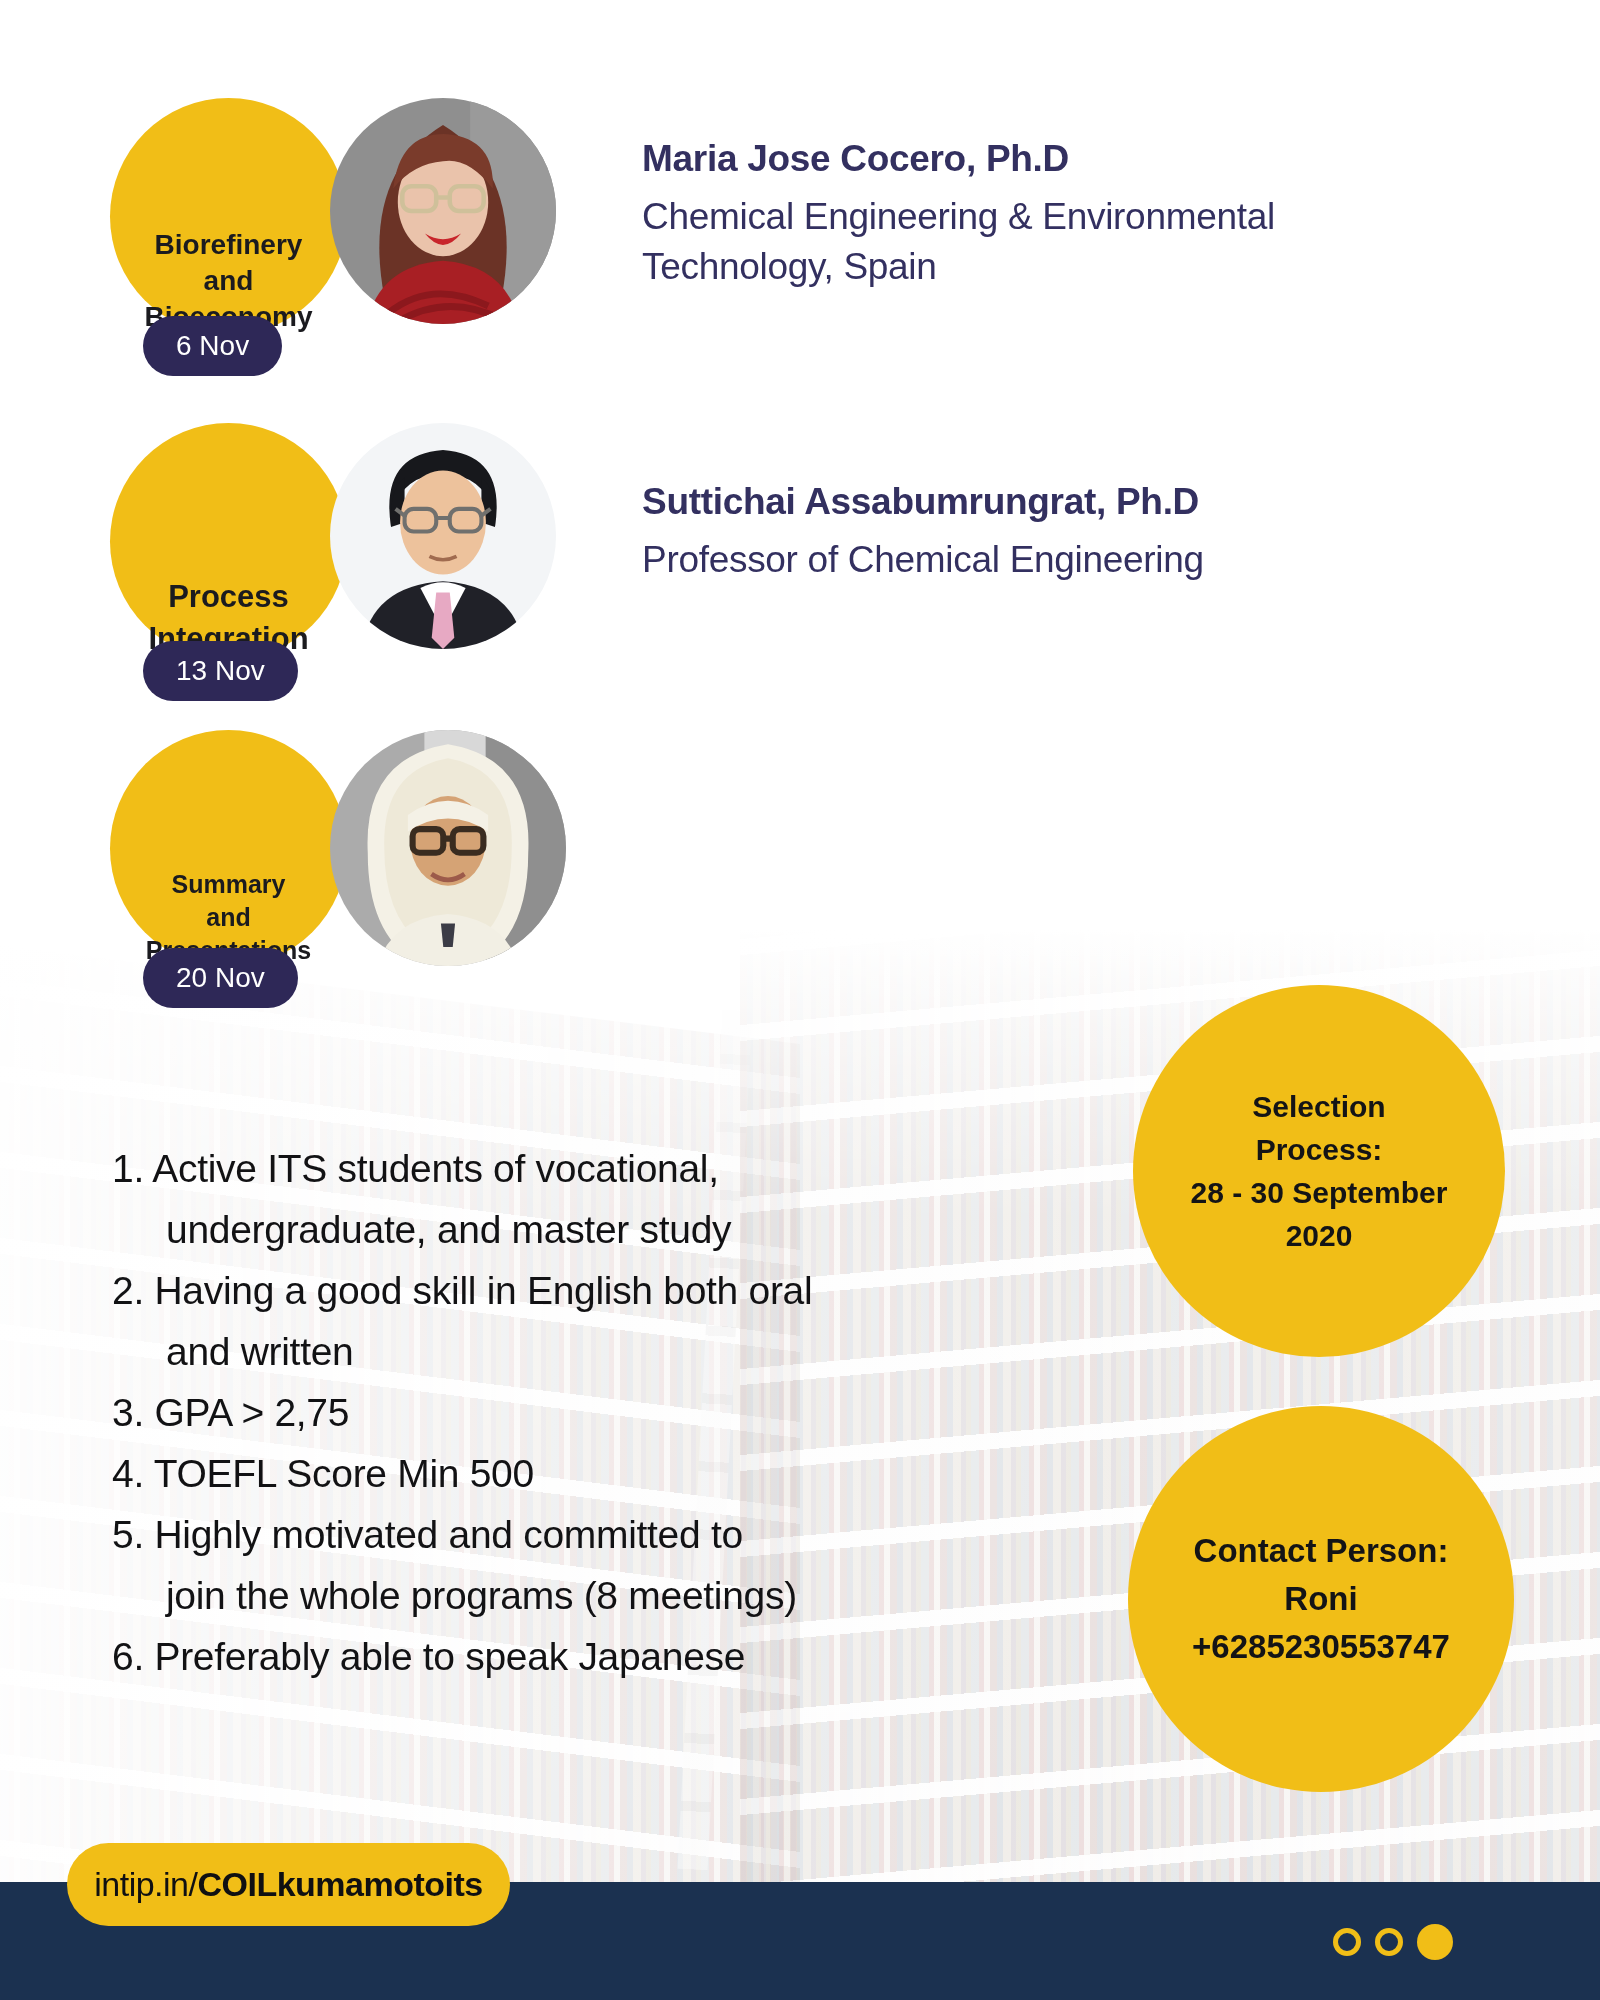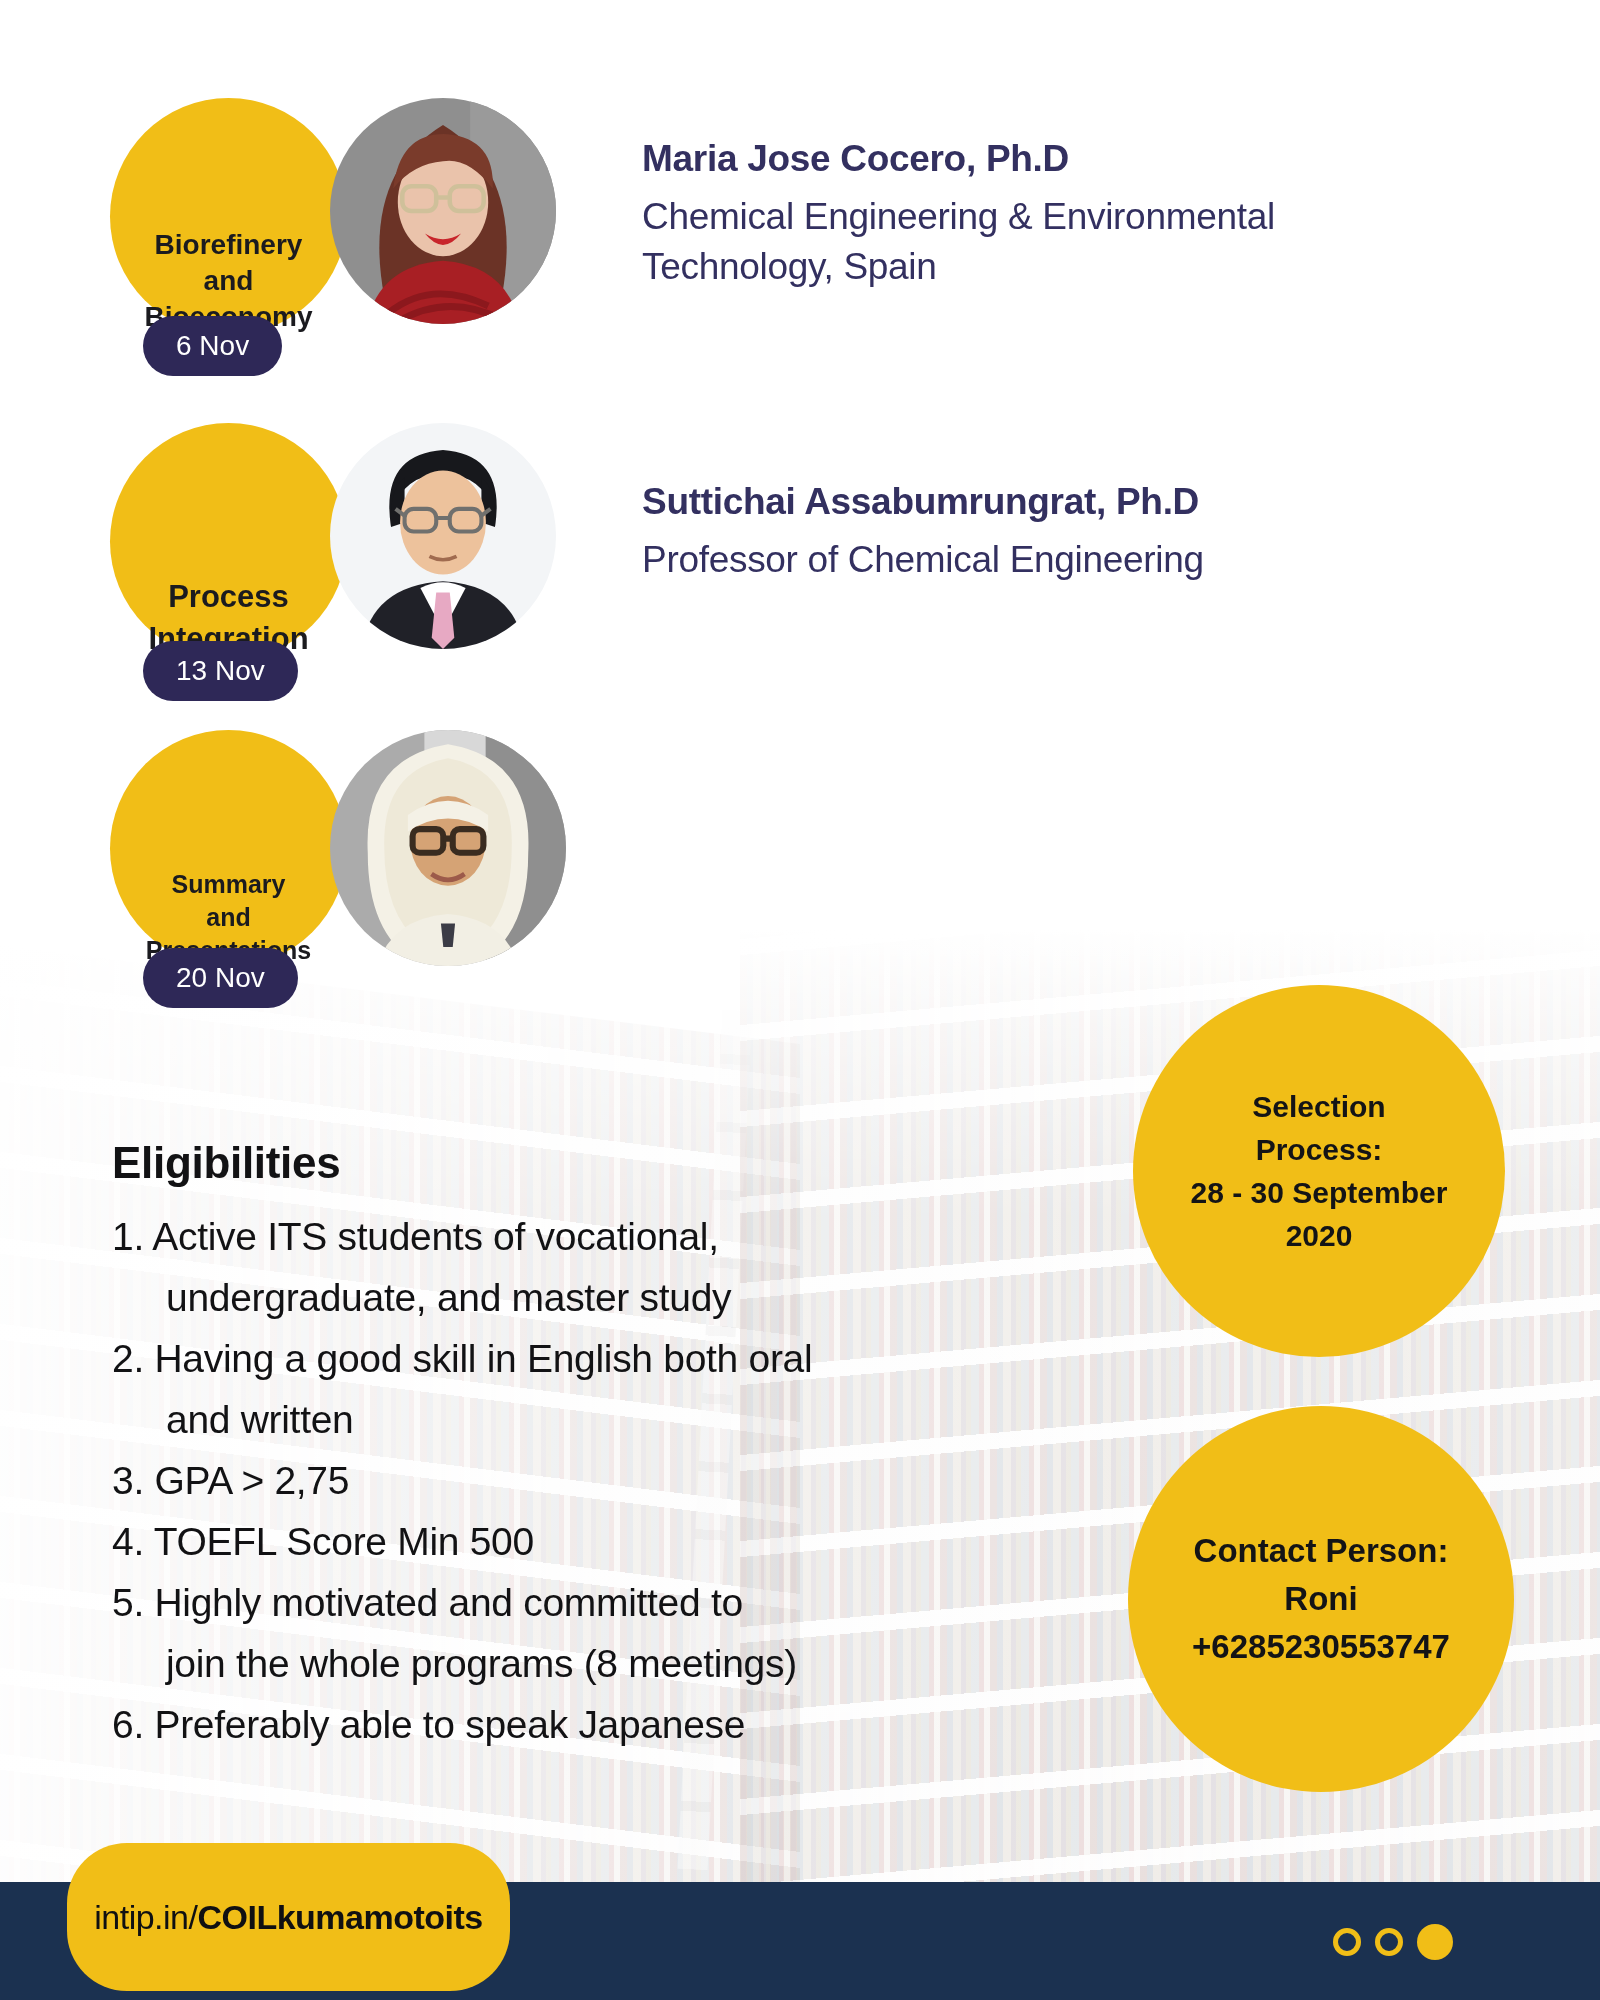--- a/index.html
+++ b/index.html
@@ -65,21 +65,21 @@
     text-align:center;color:#141416;}
   .sel-circle{left:1133px;top:985px;width:372px;height:372px;}
   .sel-circle .semi{font-size:30px;line-height:43px;font-weight:600;}
   .sel-circle .bold{font-size:30px;line-height:43px;font-weight:800;}
   .contact-circle{left:1128px;top:1406px;width:386px;height:386px;}
   .contact-circle .semi{font-size:33px;line-height:48px;font-weight:600;}
   .contact-circle .bold{font-size:33px;line-height:48px;font-weight:800;}
 
   
   .footer-bar{position:absolute;left:0;top:1882px;width:1600px;height:118px;background:var(--footer-navy);}
-  .link-pill{position:absolute;left:67px;top:1843px;width:443px;height:148px;border-radius:60px;
+  .link-pill{position:absolute;left:67px;top:1843px;width:443px;height:83px;border-radius:60px;
     background:var(--yellow);display:flex;align-items:center;justify-content:center;
     font-size:34px;color:#101012;letter-spacing:-0.5px;cursor:pointer;}
   .link-pill b{font-weight:800;}
   .pager{position:absolute;left:1333px;top:1924px;display:flex;align-items:center;gap:14px;height:36px;}
   .dot{width:28px;height:28px;border-radius:50%;border:5px solid var(--yellow);background:transparent;}
   .dot.filled{width:36px;height:36px;border:none;background:var(--yellow);}
 </style>
 </head>
 <body>
 
@@ -189,21 +189,20 @@
           <line x1="48" y1="46" x2="52" y2="46"></line>
         </g>
         <path d="M43 61 Q50 66 57 61" stroke="#9c5a4a" stroke-width="2" fill="none"></path>
         <path d="M20 100 Q26 80 50 78 Q74 80 80 100 Z" fill="#f2efe4"></path>
         <path d="M47 82 L53 82 L52 92 L48 92Z" fill="#3c3c46"></path>
       </svg>
     </div>
   </section>
 
   <div class="elig">
-    <div class="elig-title">Eligibilities</div>
     <div class="elig-item">1. Active ITS students of vocational,
 undergraduate, and master study</div>
     <div class="elig-item">2. Having a good skill in English both oral
 and written</div>
     <div class="elig-item">3. GPA &gt; 2,75</div>
     <div class="elig-item">4. TOEFL Score Min 500</div>
     <div class="elig-item">5. Highly motivated and committed to
 join the whole programs (8 meetings)</div>
     <div class="elig-item">6. Preferably able to speak Japanese</div>
   </div>

